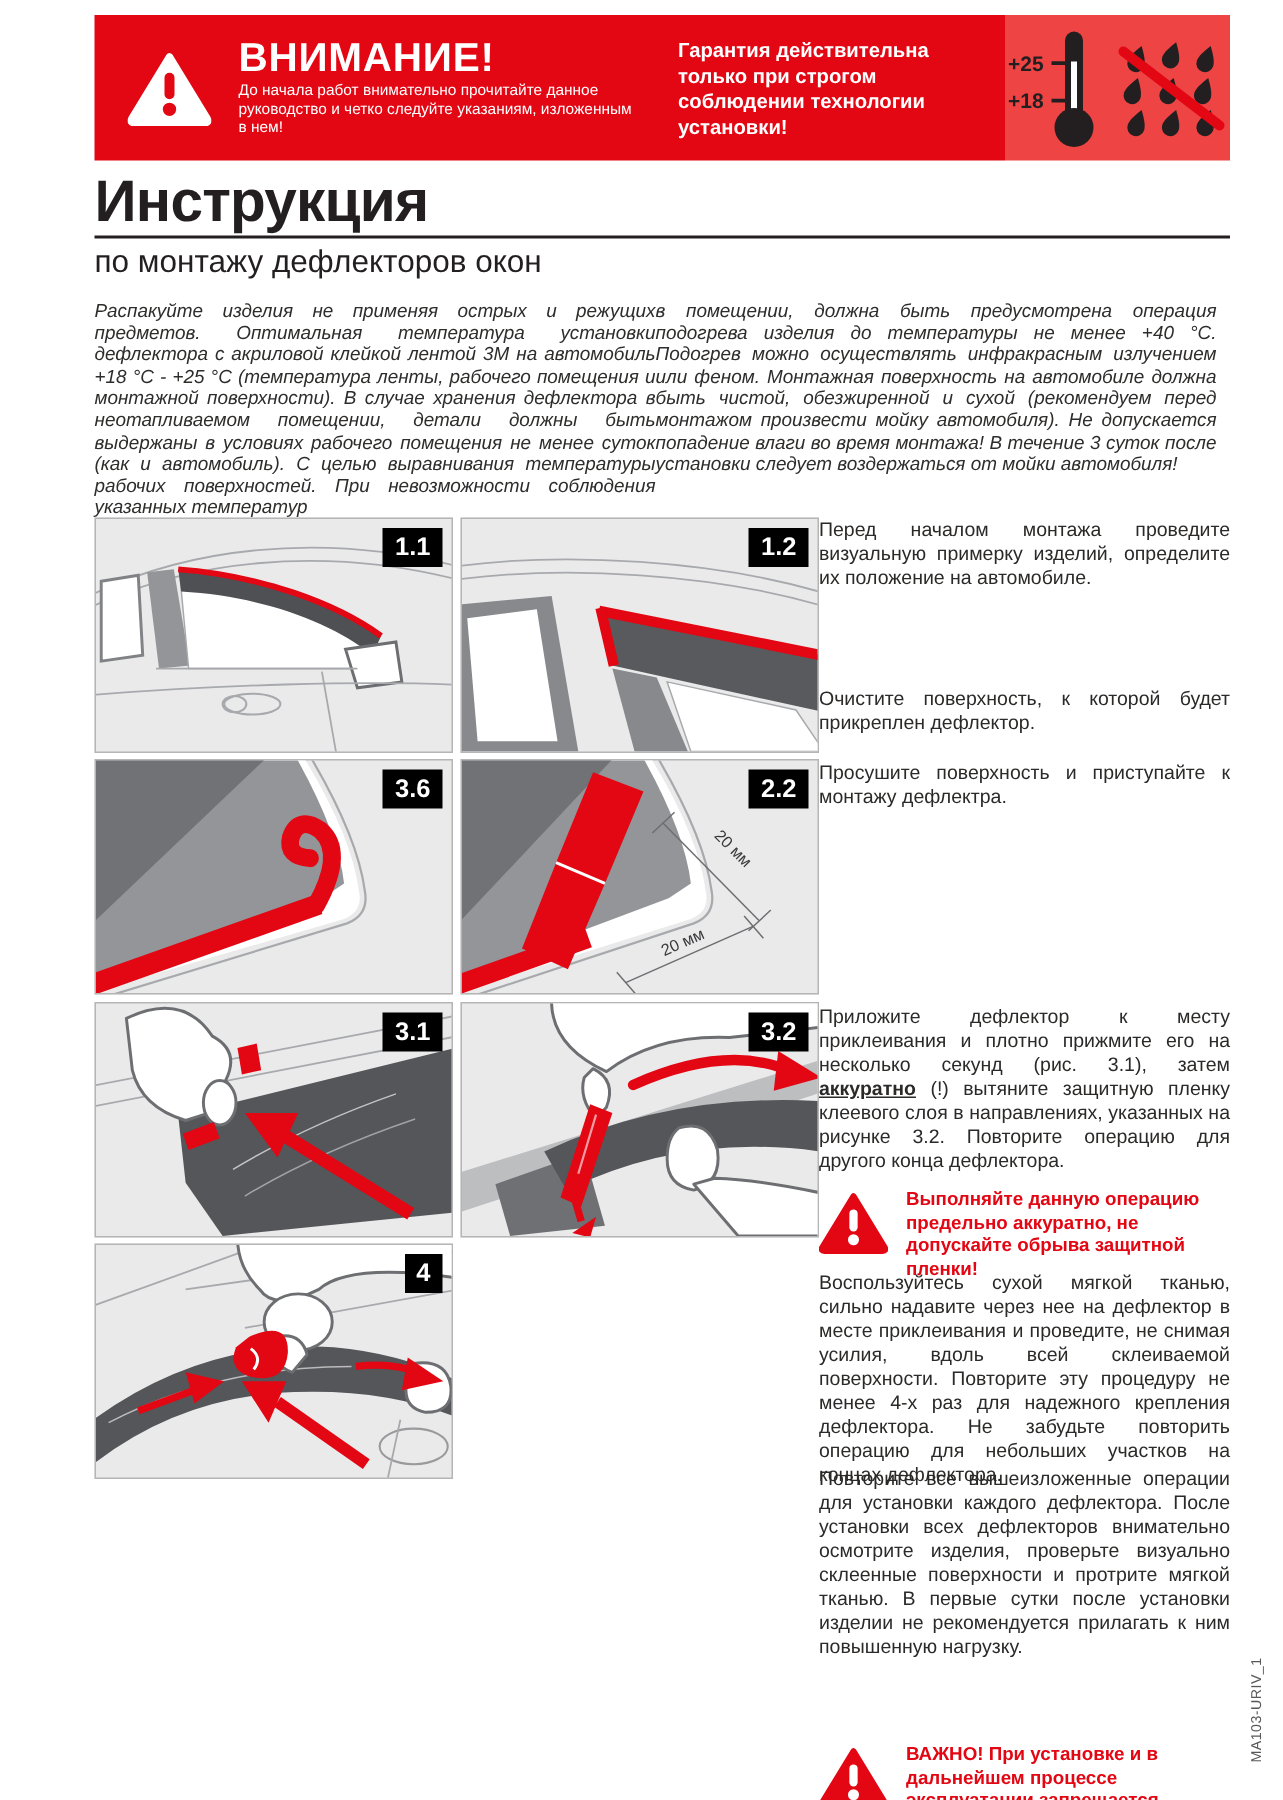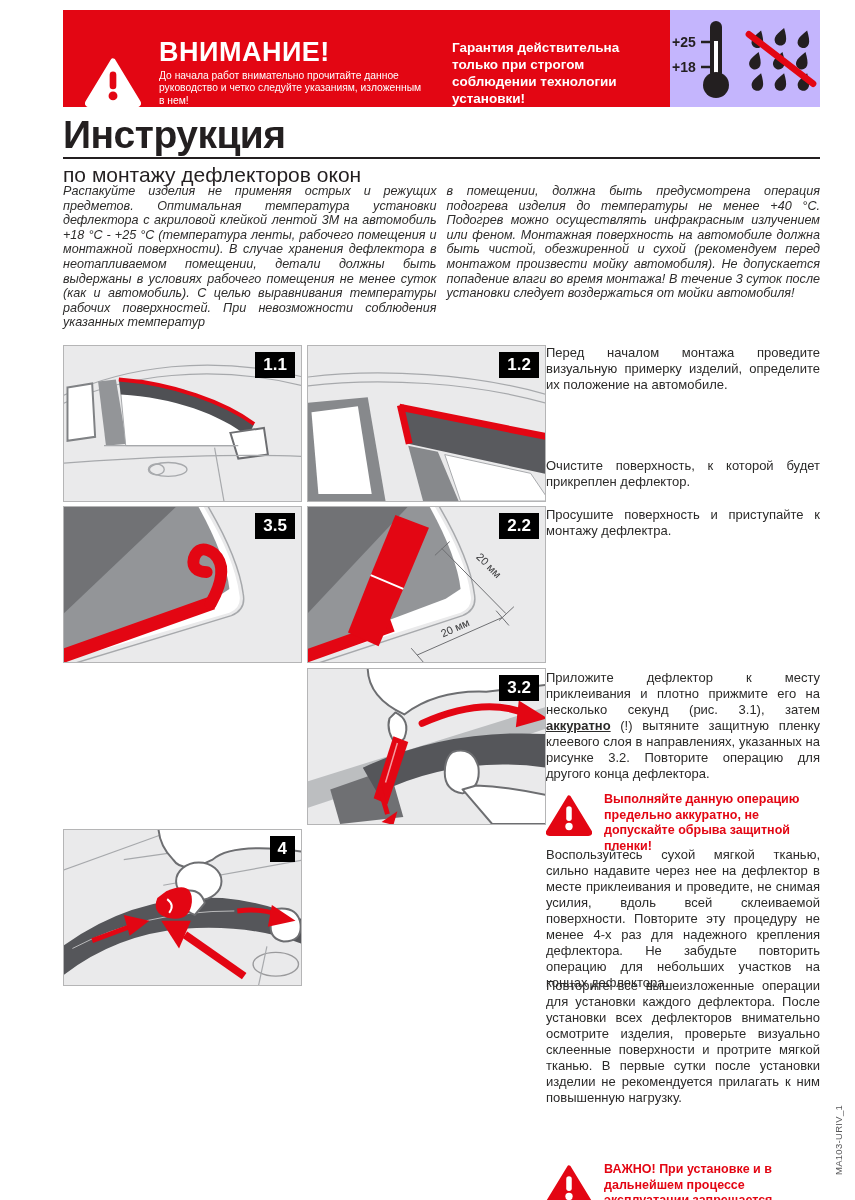--- a/index.html
+++ b/index.html
@@ -1,35 +1,35 @@
 <!DOCTYPE html>
 <html><head>
 <meta charset="utf-8">
 <style>
   html,body{margin:0;padding:0;background:#fff;}
   .page{position:relative;width:855px;height:1200px;background:#fff;overflow:hidden;
         font-family:"Liberation Sans",sans-serif;color:#2b2a29;}
   
   .banner{position:absolute;left:63px;top:10px;width:757px;height:97px;display:flex;}
-  .banner-red{width:613px;background:#e30613;color:#fff;display:flex;align-items:flex-end;box-sizing:border-box;padding:0 18px 0 22px;}
+  .banner-red{width:613px;background:#e30613;color:#fff;display:flex;align-items:center;box-sizing:border-box;padding:0 18px 0 22px;}
   .tri-white{width:56px;height:50px;flex:0 0 auto;}
   .banner-texts{margin-left:18px;width:265px;}
   .banner-title{font-size:27px;font-weight:bold;letter-spacing:.5px;line-height:1.05;}
   .banner-sub{font-size:10.3px;line-height:12.5px;margin-top:3px;}
   .banner-warranty{margin-left:auto;width:200px;font-size:13.5px;font-weight:bold;line-height:17px;}
-  .banner-icons{flex:1;display:flex;align-items:center;justify-content:flex-end;gap:12px;background:#c4b5fd;padding-right:2px;}
+  .banner-icons{flex:1;display:flex;align-items:center;justify-content:flex-end;gap:12px;background:#ef4444;padding-right:2px;}
   .thermo-svg{width:62px;height:84px;}
   .rain-svg{width:74px;height:74px;}
   
   .title-wrap{position:absolute;left:63px;top:114px;width:757px;}
   .title-main{margin:0;font-size:39px;font-weight:bold;color:#231f20;line-height:1.08;letter-spacing:-.5px;}
   .title-rule{border-top:2.5px solid #231f20;margin-top:1px;}
   .title-sub{margin:4px 0 0;font-size:21px;font-weight:normal;color:#231f20;line-height:1.1;}
   
-  .intro{position:absolute;left:63px;top:184px;width:757px;display:flex;gap:10px;}
+  .intro{position:absolute;left:63px;top:200px;width:757px;display:flex;gap:0;}
   .intro p{width:374px;margin:0;font-style:italic;font-size:12.6px;line-height:14.6px;text-align:justify;color:#2e2d2c;}
   
   .panel{position:absolute;width:239px;height:157px;background:#eaeaeb;border:1px solid #b5b5b6;box-sizing:border-box;}
   .panel svg{display:block;width:100%;height:100%;}
   .badge{position:absolute;top:6px;right:6px;background:#000000;color:#fff;font-weight:bold;
          font-size:17px;line-height:1;padding:4px 8px 5px;}
   
   .step{position:absolute;left:546px;width:274px;font-size:13px;line-height:16px;text-align:justify;color:#2b2a29;}
   .step .em{font-weight:bold;text-decoration:underline;}
   .warn{position:absolute;left:546px;width:282px;display:flex;align-items:flex-start;}
@@ -137,21 +137,21 @@
 
   <div class="panel" style="left:63px;top:506px;">
     <svg viewBox="0 0 239 157">
       <path d="M141,-8 Q176,50 181,88 Q184,104 169,110 L-2,162" fill="none" stroke="#a7a9ac" stroke-width="1.5"></path>
       <path d="M-5,-5 L138,-5 Q172,50 177,88 Q180,102 167,107 L-5,157 Z" fill="#fff"></path>
       <path d="M-5,-5 L133,-5 Q163,48 167,83 L152,93 L-5,147 Z" fill="#939598"></path>
       <polygon points="-5,-5 118,-5 -5,112" fill="#717275"></polygon>
       <path d="M-5,152 L150,97" stroke="#e30613" stroke-width="14" fill="none"></path>
       <path d="M148,98 Q168,62 151,47 Q136,37 131,52 Q128,65 144,66" fill="none" stroke="#e30613" stroke-width="12" stroke-linecap="round"></path>
     </svg>
-    <div class="badge">3.5</div>
+    <div class="badge">3.6</div>
   </div>
 
   <div class="panel" style="left:307px;top:506px;">
     <svg viewBox="0 0 239 157">
       <path d="M128,-8 Q163,50 168,88 Q171,104 156,110 L-2,162" fill="none" stroke="#a7a9ac" stroke-width="1.5"></path>
       <path d="M-5,-5 L125,-5 Q159,50 164,88 Q167,102 154,107 L-5,157 Z" fill="#fff"></path>
       <path d="M-5,-5 L120,-5 Q150,48 154,83 L139,93 L-5,147 Z" fill="#939598"></path>
       <polygon points="-5,-5 105,-5 -5,112" fill="#717275"></polygon>
       <path d="M-5,152 L85,120" stroke="#e30613" stroke-width="13" fill="none"></path>
       <polygon points="88,8 122,21 96,83 63,69" fill="#e30613"></polygon>
@@ -162,20 +162,36 @@
       <line x1="193" y1="115" x2="208" y2="101" stroke="#6d6e71" stroke-width="1"></line>
       <text class="dim" text-anchor="middle" transform="rotate(45 180 62)" x="180" y="62">20 мм</text>
       <line x1="110" y1="150" x2="196" y2="112" stroke="#6d6e71" stroke-width="1"></line>
       <line x1="104" y1="143" x2="117" y2="158" stroke="#6d6e71" stroke-width="1"></line>
       <line x1="190" y1="105" x2="203" y2="120" stroke="#6d6e71" stroke-width="1"></line>
       <text class="dim" text-anchor="middle" transform="rotate(-24 150 126)" x="150" y="126">20 мм</text>
     </svg>
     <div class="badge">2.2</div>
   </div>
 
+  <div class="panel" style="left:63px;top:668px;">
+    <svg viewBox="0 0 239 157">
+      <path class="ln" d="M-5,56 L244,8"></path>
+      <path class="ln" d="M-5,70 L244,22"></path>
+      <polygon points="55,76 242,30 242,141 85,157 60,121" fill="#55565a"></polygon>
+      <path d="M92,112 Q142,82 202,61" fill="none" stroke="#fff" stroke-width="1" opacity=".65"></path>
+      <path d="M100,130 Q150,100 215,78" fill="none" stroke="#fff" stroke-width="1" opacity=".45"></path>
+      <path class="hand" d="M20,10 Q58,-8 78,22 Q97,32 87,52 Q98,63 82,72 L60,79 Q30,70 24,45 Z"></path>
+      <ellipse class="hand" cx="83" cy="67" rx="11" ry="15"></ellipse>
+      <polygon points="95,30 108,27 111,45 98,48" fill="#e30613"></polygon>
+      <polygon points="58,88 79,80 83,91 62,99" fill="#e30613"></polygon>
+      <line x1="212" y1="142" x2="128" y2="90" stroke="#e30613" stroke-width="9"></line>
+      <polygon points="100,74 136,74 122,104" fill="#e30613"></polygon>
+    </svg>
+    <div class="badge">3.1</div>
+  </div>
 
   <div class="panel" style="left:307px;top:668px;">
     <svg viewBox="0 0 239 157">
       <polygon points="-5,115 242,38 242,60 -5,142" fill="#bcbec0"></polygon>
       <polygon points="22,122 82,101 96,150 32,157" fill="#6f7073"></polygon>
       <path d="M55,100 Q140,60 242,66 L242,100 Q150,87 70,126 Z" fill="#55565a"></path>
       <path class="hand" d="M60,-5 L242,-5 L242,16 L180,23 Q130,21 97,46 Q58,28 60,-5 Z"></path>
       <path class="hand" d="M88,44 Q104,52 97,70 L90,78 Q78,64 82,50 Z"></path>
       <polygon points="86,68 101,74 80,137 66,131" fill="#e30613"></polygon>
       <line x1="90" y1="75" x2="78" y2="115" stroke="#fff" stroke-width="1.5" opacity=".6"></line>

